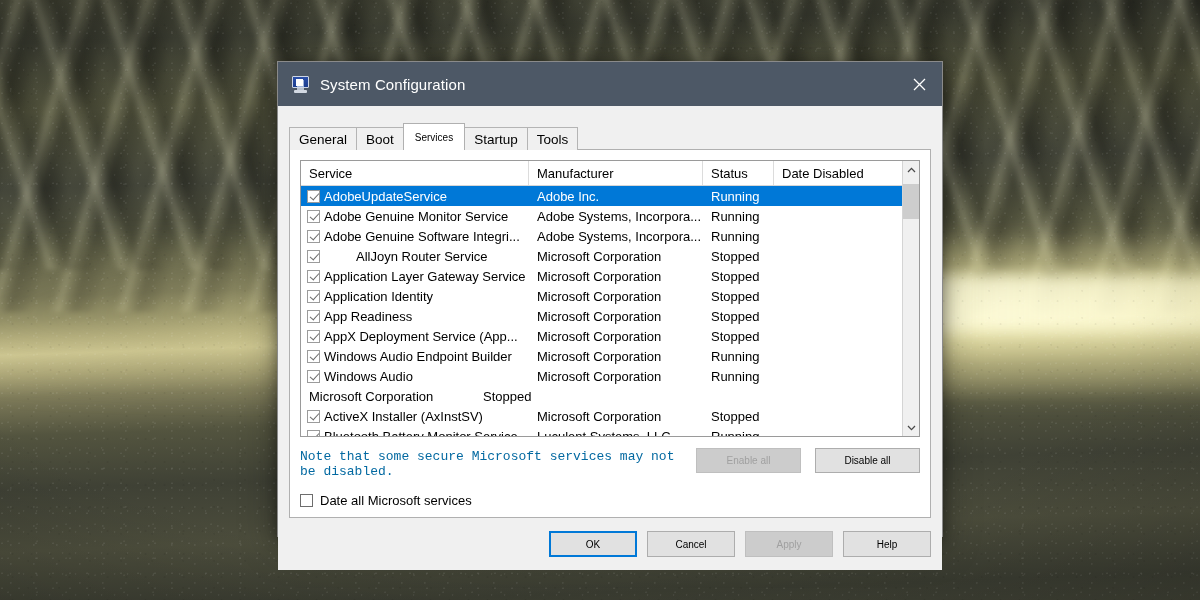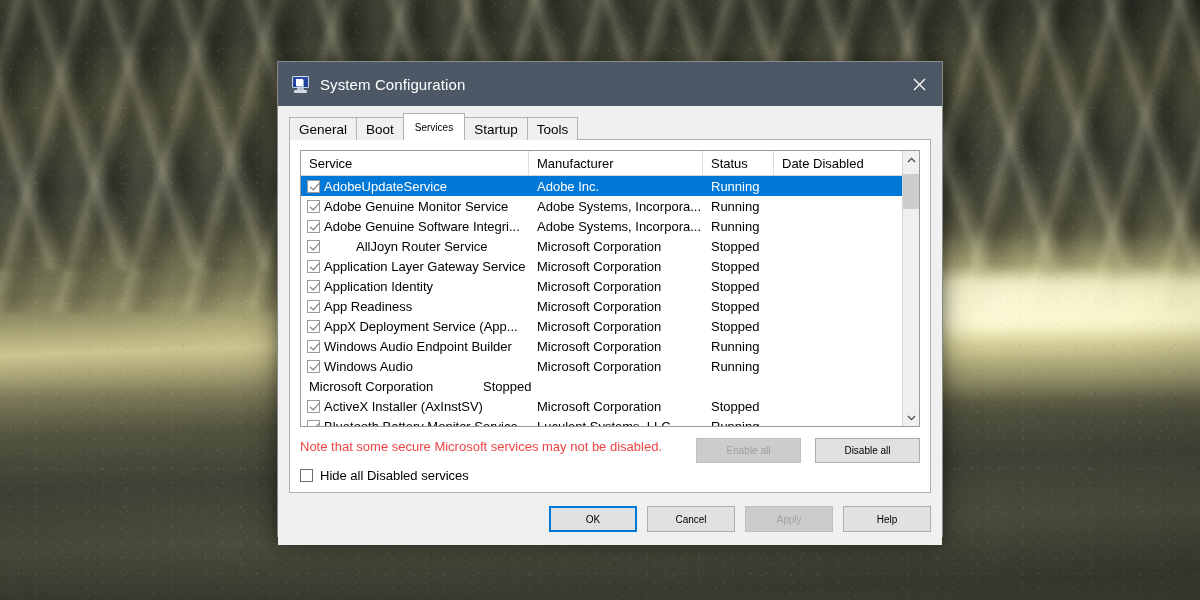--- a/index.html
+++ b/index.html
@@ -169,21 +169,21 @@
     display: flex; flex-direction: column;
     background: #f0f0f0;
     padding: 0 11px;
     position: relative;
   }
 
   
   .tabstrip {
     display: flex; align-items: flex-end;
     height: 28px;
-    margin-top: 6px;
+    margin-top: 16px;
     position: relative; z-index: 2;
   }
   .tab {
     height: 23px;
     padding: 0 9px;
     display: flex; align-items: center;
     font-size: 13.5px; color: #000;
     background: #f0f0f0;
     border: 1px solid #b4b4b4;
     border-bottom: none;
@@ -297,21 +297,21 @@
     top: 6px; height: 35px;
     background: #cdcdcd;
   }
 
   
   .noterow {
     display: flex; align-items: flex-start;
     margin-top: 9px;
   }
   .note-col { flex: 1 1 auto; padding-top: 3px; }
-  .note-text { font-size: 13px; color: #ef4444; }
+  .note-text { font-size: 13px; color: #0369a1; font-family: Liberation Mono, monospace; }
   .hide-row {
     display: flex; align-items: center;
     margin-top: 14px;
   }
   .hide-cb {
     width: 13px; height: 13px;
     border: 1px solid #6d6d6d;
     background: #fff;
     flex: 0 0 auto;
     cursor: pointer;
@@ -533,21 +533,21 @@
               </div>
             </div>
           </div>
         </div>
 
         <div class="noterow">
           <div class="note-col">
             <div class="note-text">Note that some secure Microsoft services may not be disabled.</div>
             <div class="hide-row">
               <div class="hide-cb"></div>
-              <div class="hide-label">Hide all Disabled services</div>
+              <div class="hide-label">Date all Microsoft services</div>
             </div>
           </div>
           <div class="btn-pair">
             <button class="btn disabled">Enable all</button>
             <button class="btn">Disable all</button>
           </div>
         </div>
 
       </div>
     </div>

